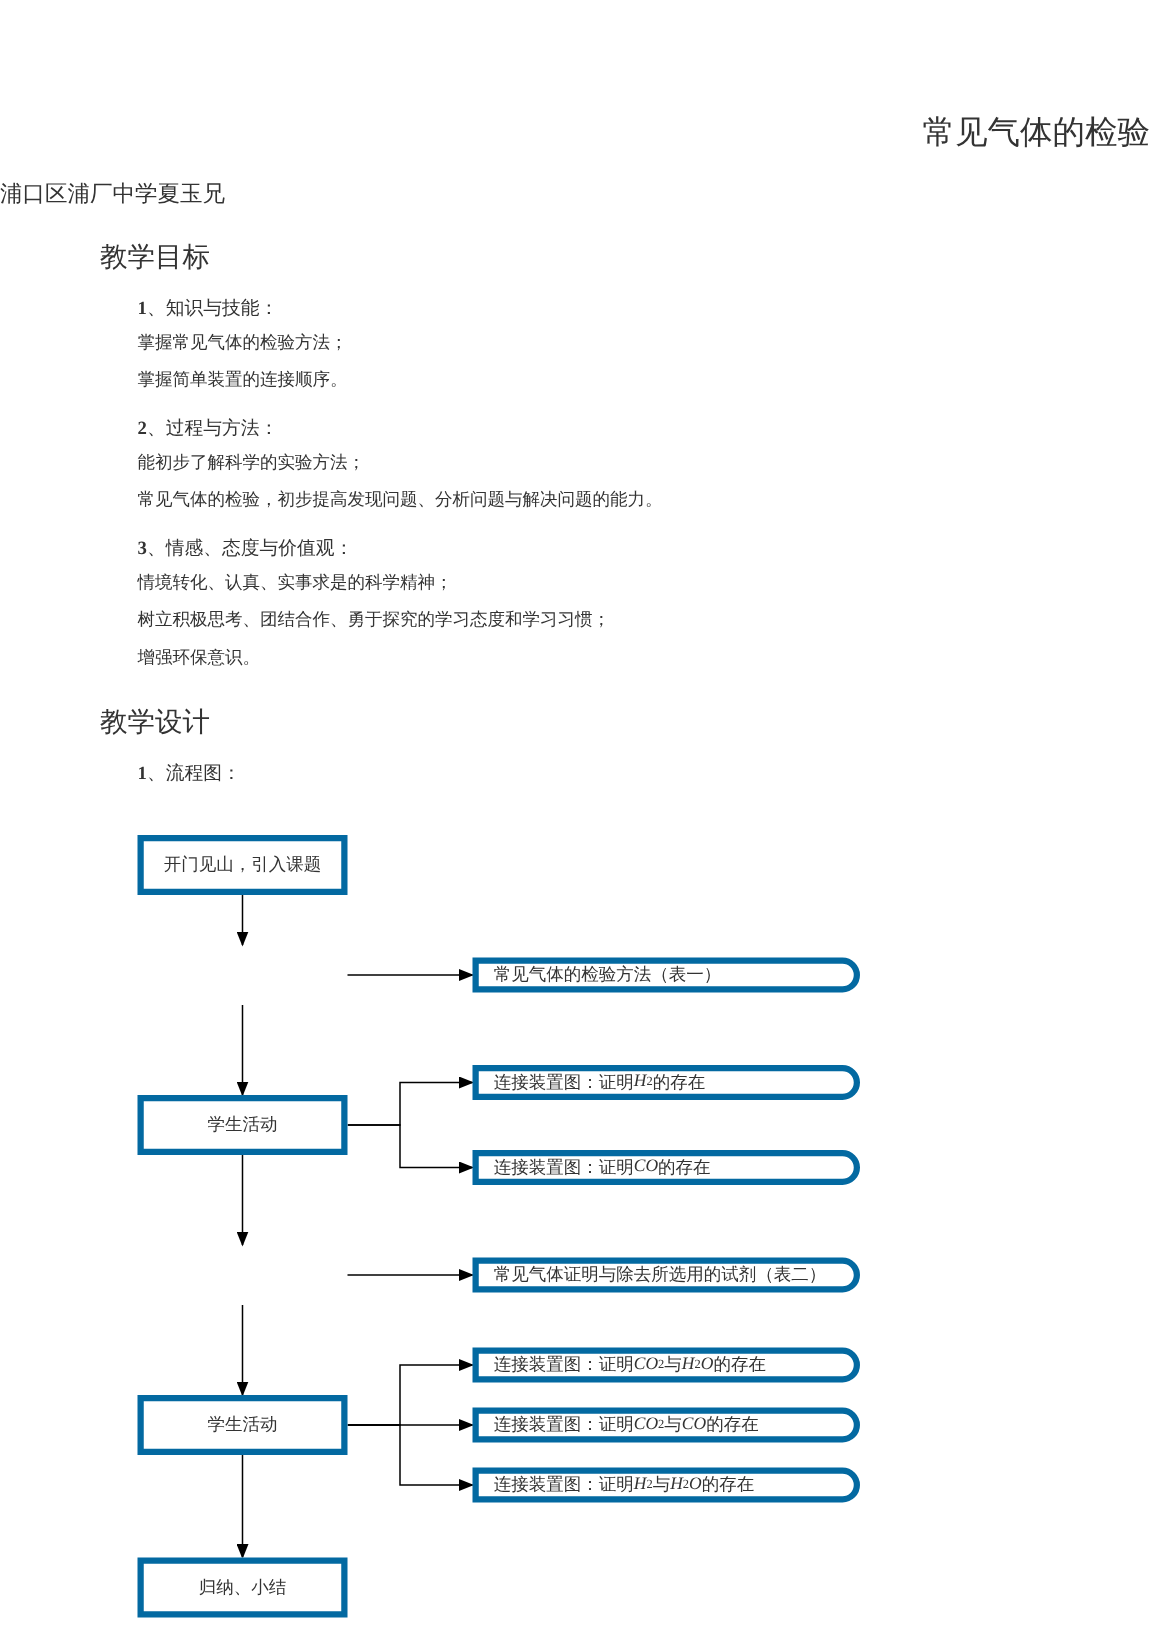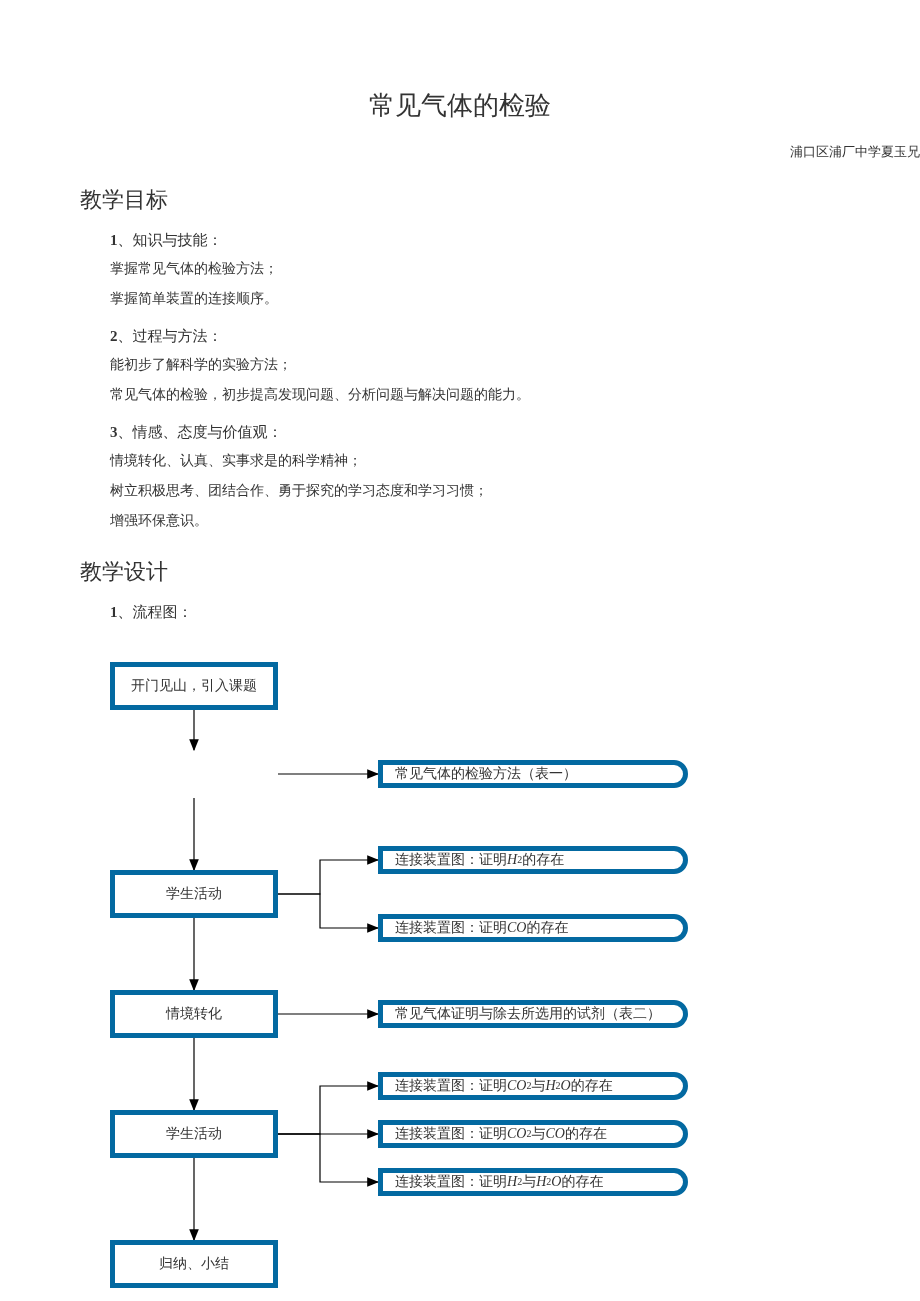--- a/index.html
+++ b/index.html
@@ -5,29 +5,29 @@
     * { box-sizing: border-box; margin: 0; padding: 0; }
     body {
       width: 920px;
       height: 1301px;
       background: #fff;
       font-family: "SimSun", "宋体", serif;
       color: #333;
       position: relative;
     }
     .title {
-      text-align: center;
+      text-align: right;
       font-size: 26px;
       font-weight: normal;
       padding-top: 88px;
       font-family: "SimSun", serif;
     }
     .subtitle {
-      text-align: right;
-      font-size: 13px;
+      text-align: left;
+      font-size: 18px;
       margin-top: 20px;
     }
     .section-h {
       font-size: 22px;
       font-family: "SimHei", "黑体", sans-serif;
       margin-left: 80px;
       margin-top: 24px;
     }
     .sub-h {
       font-size: 15px;
@@ -122,21 +122,20 @@
 
     <line x1="168" y1="352" x2="268" y2="352" stroke="#000" stroke-width="1.2" marker-end="url(#ah)"></line>
 
     <polyline points="168,472 210,472 210,424 268,424" fill="none" stroke="#000" stroke-width="1.2" marker-end="url(#ah)"></polyline>
     <line x1="168" y1="472" x2="268" y2="472" stroke="#000" stroke-width="1.2" marker-end="url(#ah)"></line>
     <polyline points="168,472 210,472 210,520 268,520" fill="none" stroke="#000" stroke-width="1.2" marker-end="url(#ah)"></polyline>
   </svg>
 
   <div class="box box-left" style="top:0; left:0">开门见山，引入课题</div>
   <div class="box box-left" style="top:208px; left:0">学生活动</div>
-  <div class="box box-left" style="top:328px; left:0">情境转化</div>
   <div class="box box-left" style="top:448px; left:0">学生活动</div>
   <div class="box box-left" style="top:578px; left:0">归纳、小结</div>
 
   <div class="box box-right" style="top:98px; left:268px">常见气体的检验方法（表一）</div>
 
   <div class="box box-right" style="top:184px; left:268px">
     <span>连接装置图：证明</span>
       <span class="it">H</span>
       <span class="sub">2</span>
       <span>的存在</span>

